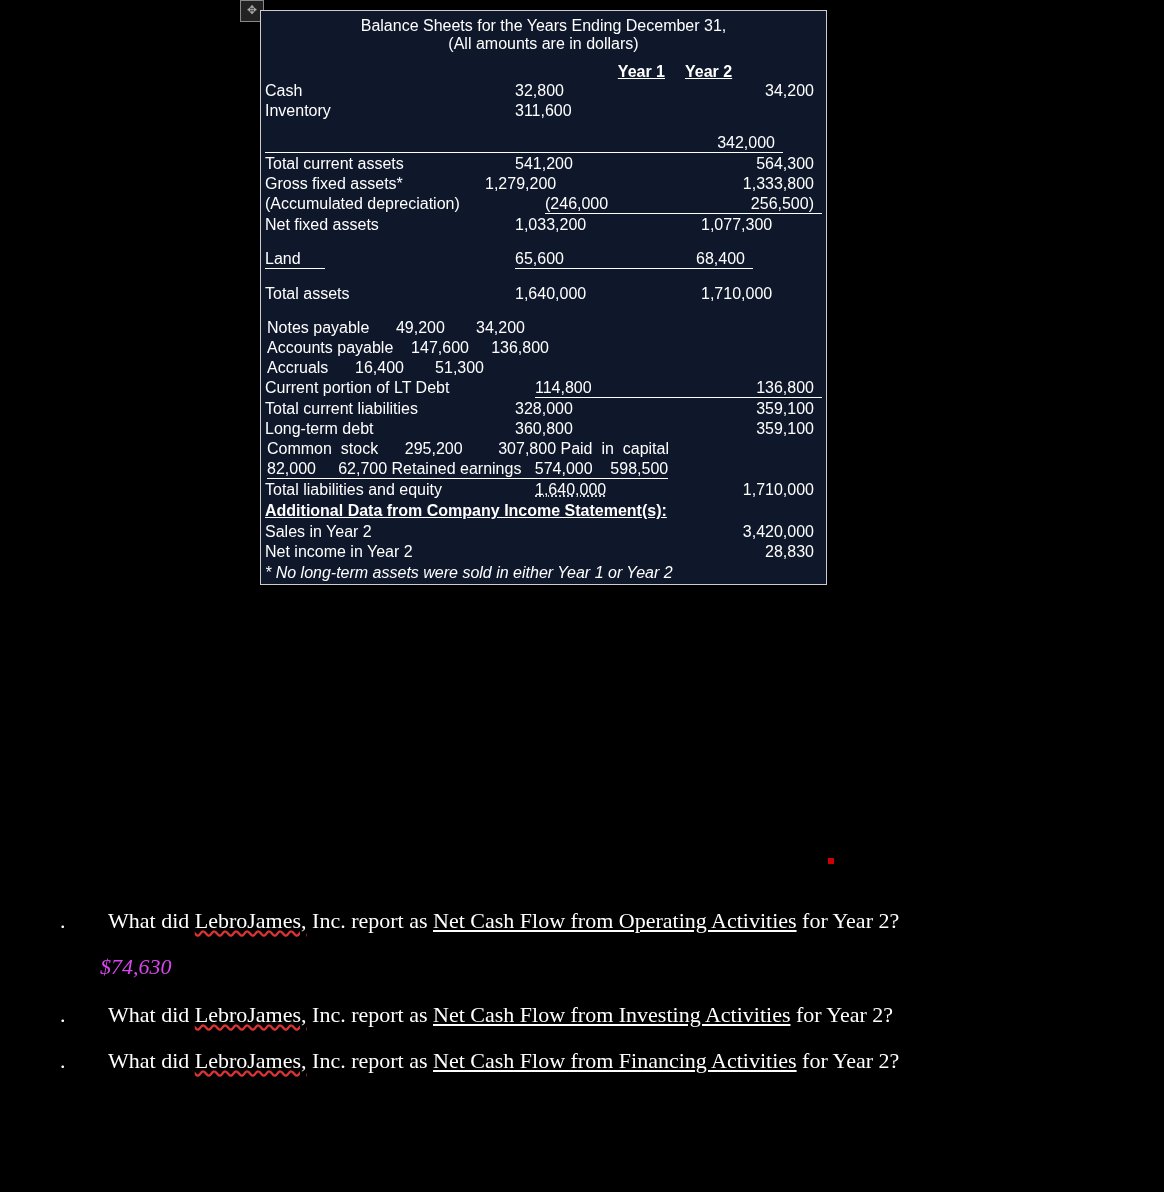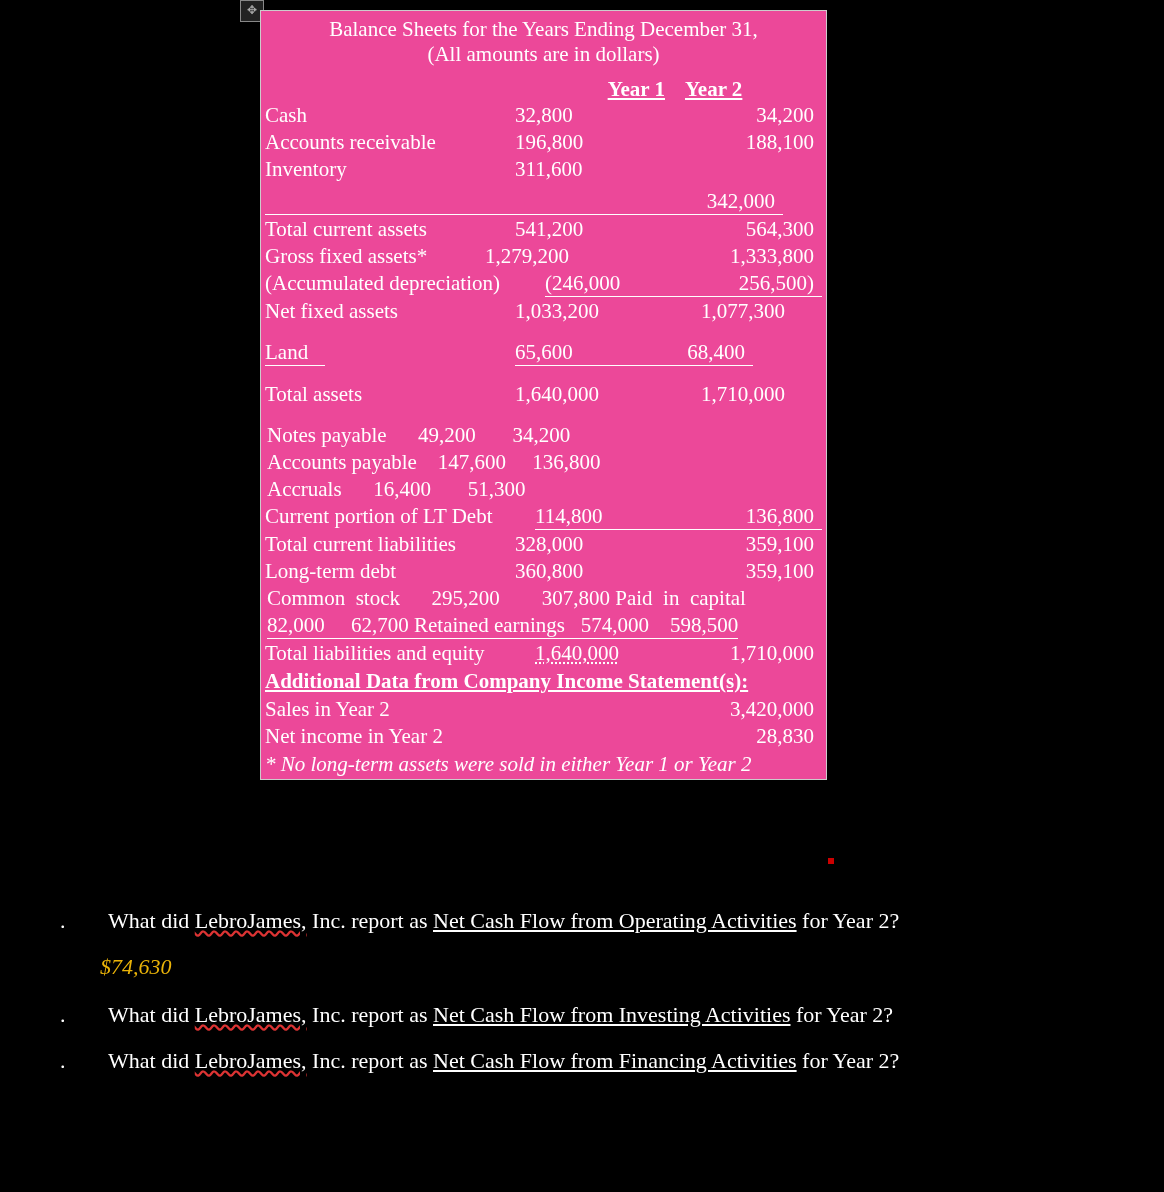--- a/index.html
+++ b/index.html
@@ -12,23 +12,22 @@
     height: 1192px;
     overflow: hidden;
     position: relative;
   }
   .sheet-wrap {
     position: absolute;
     left: 260px;
     top: 10px;
     width: 565px;
     border: 1px solid #ccc;
-    background: #ec4899;
-    font-size: 21px;
-    font-family: Liberation Serif, serif;
+    background: #0f172a;
+    font-size: 16px;
   }
   .title-block {
     text-align: center;
     padding: 6px 0 4px 0;
   }
   .line { display:flex; padding:1px 4px; }
   .lbl { flex: 0 0 250px; text-align:left; }
   .c1 { flex: 0 0 150px; padding-right:10px; }
   .c2 { flex: 1; text-align:right; padding-right:8px; }
   .hdr-years { display:flex; padding: 6px 4px 0 4px; }
@@ -60,21 +59,21 @@
   .q-line { margin: 20px 0 20px 48px; position:relative; }
   .q-bullet { position:absolute; left:-48px; top:0; }
   .lj {
     text-decoration-line: underline;
     text-decoration-style: wavy;
     text-decoration-color: #d33;
   }
   .keyu { text-decoration: underline; }
   .ans {
     margin: 4px 0 22px 40px;
-    color: #eab308;
+    color: #d946ef;
     font-style: italic;
     font-size: 22px;
   }
   .blob {
     position:absolute;
     background:#000;
     border-radius:50%;
   }
   .move-handle {
     position:absolute;
@@ -105,25 +104,20 @@
     <span class="h1">Year 1</span>
     <span class="h2">Year 2</span>
   </div>
 
   <div class="line">
     <span class="lbl">Cash</span>
     <span class="c1">32,800</span>
     <span class="c2">34,200</span>
   </div>
   <div class="line">
-    <span class="lbl">Accounts receivable</span>
-    <span class="c1">196,800</span>
-    <span class="c2">188,100</span>
-  </div>
-  <div class="line">
     <span class="lbl t-und-b">Inventory</span>
     <span class="c1 t-und-b">311,600</span>
     <span class="c2 t-und-b" style="flex:0 0 100px;margin-top:32px;">342,000</span>
     <span style="flex:1"></span>
   </div>
   <div class="line">
     <span class="lbl">Total current assets</span>
     <span class="c1" style="flex:0 0 120px">541,200</span>
     <span class="c2">564,300</span>
   </div>

